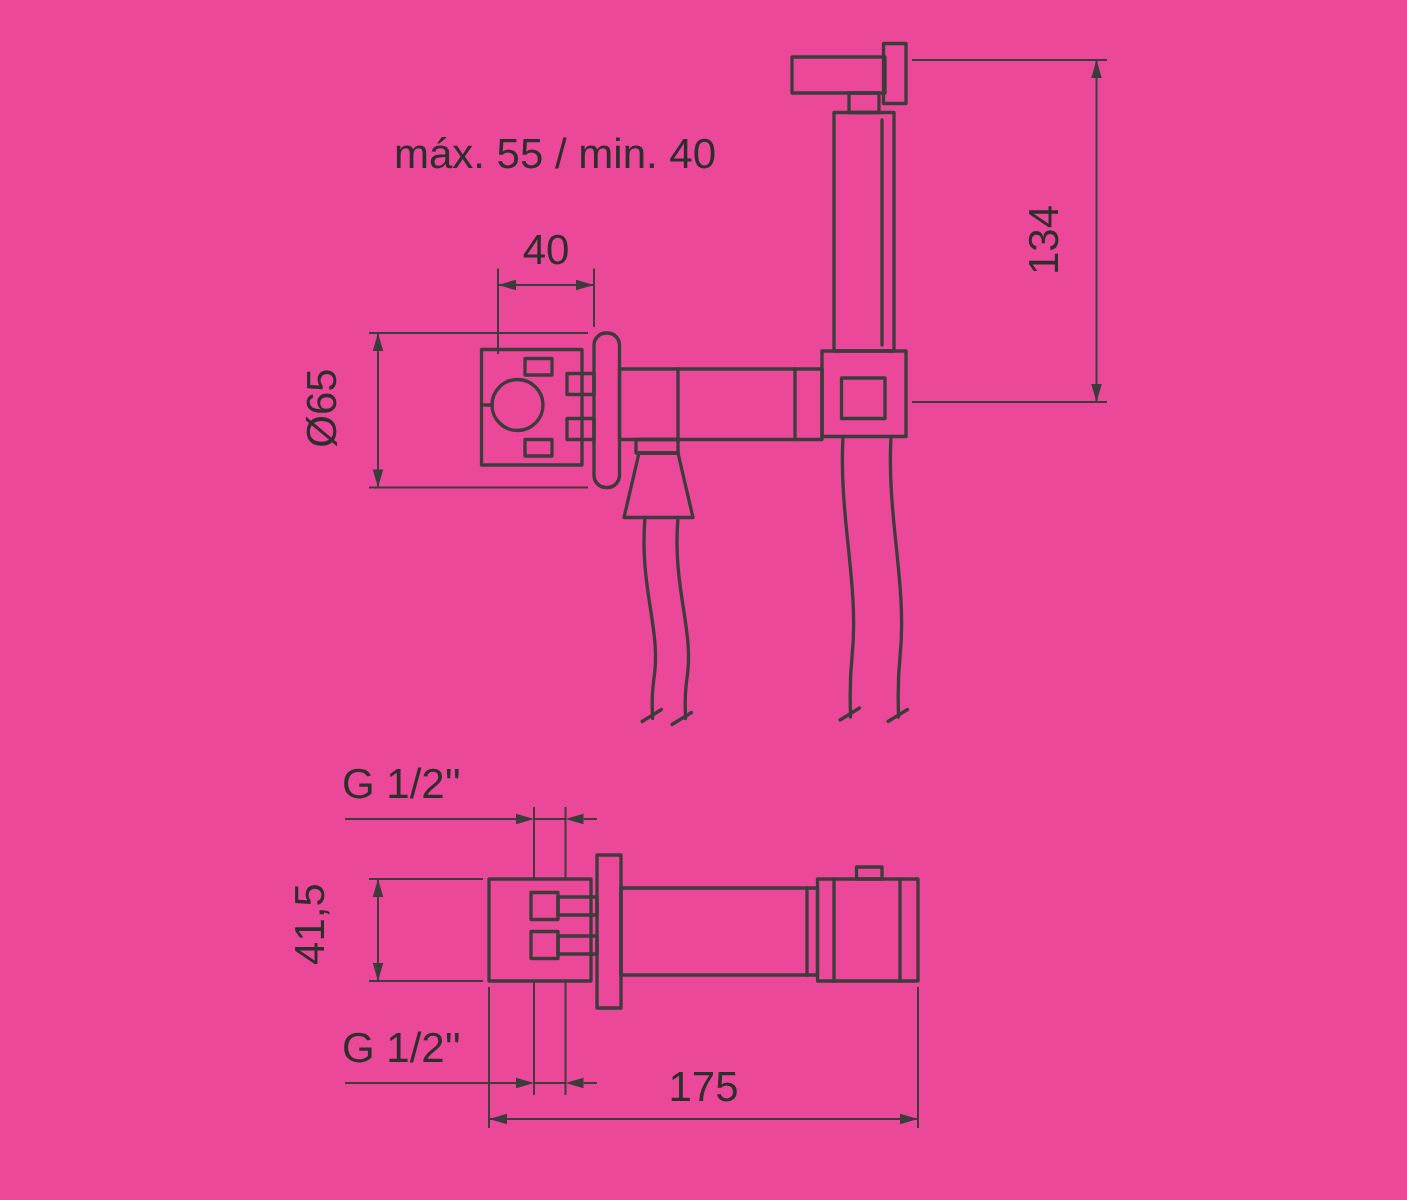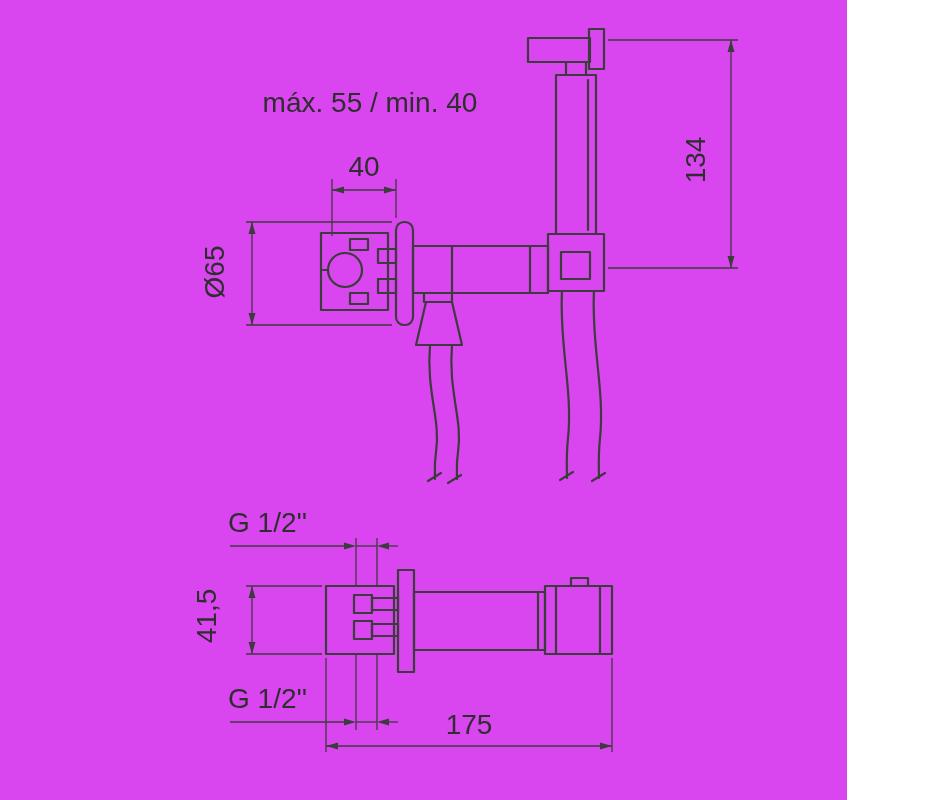--- a/index.html
+++ b/index.html
@@ -1,24 +1,24 @@
 <!DOCTYPE html>
 <html><head>
 <meta charset="utf-8">
 <style>
   html, body {
     margin: 0;
     padding: 0;
     background: #ffffff;
   }
   .canvas {
-    width: 847px;
+    width: 938px;
     height: 800px;
     position: relative;
-    background: #d946ef;
+    background: #ec4899;
     overflow: hidden;
   }
   svg { display: block; }
   text {
     font-family: "Liberation Sans", sans-serif;
     fill: #2e2e2e;
   }
   .lbl { font-size: 28px; }
   .obj {
     stroke: #3c3c3c;

